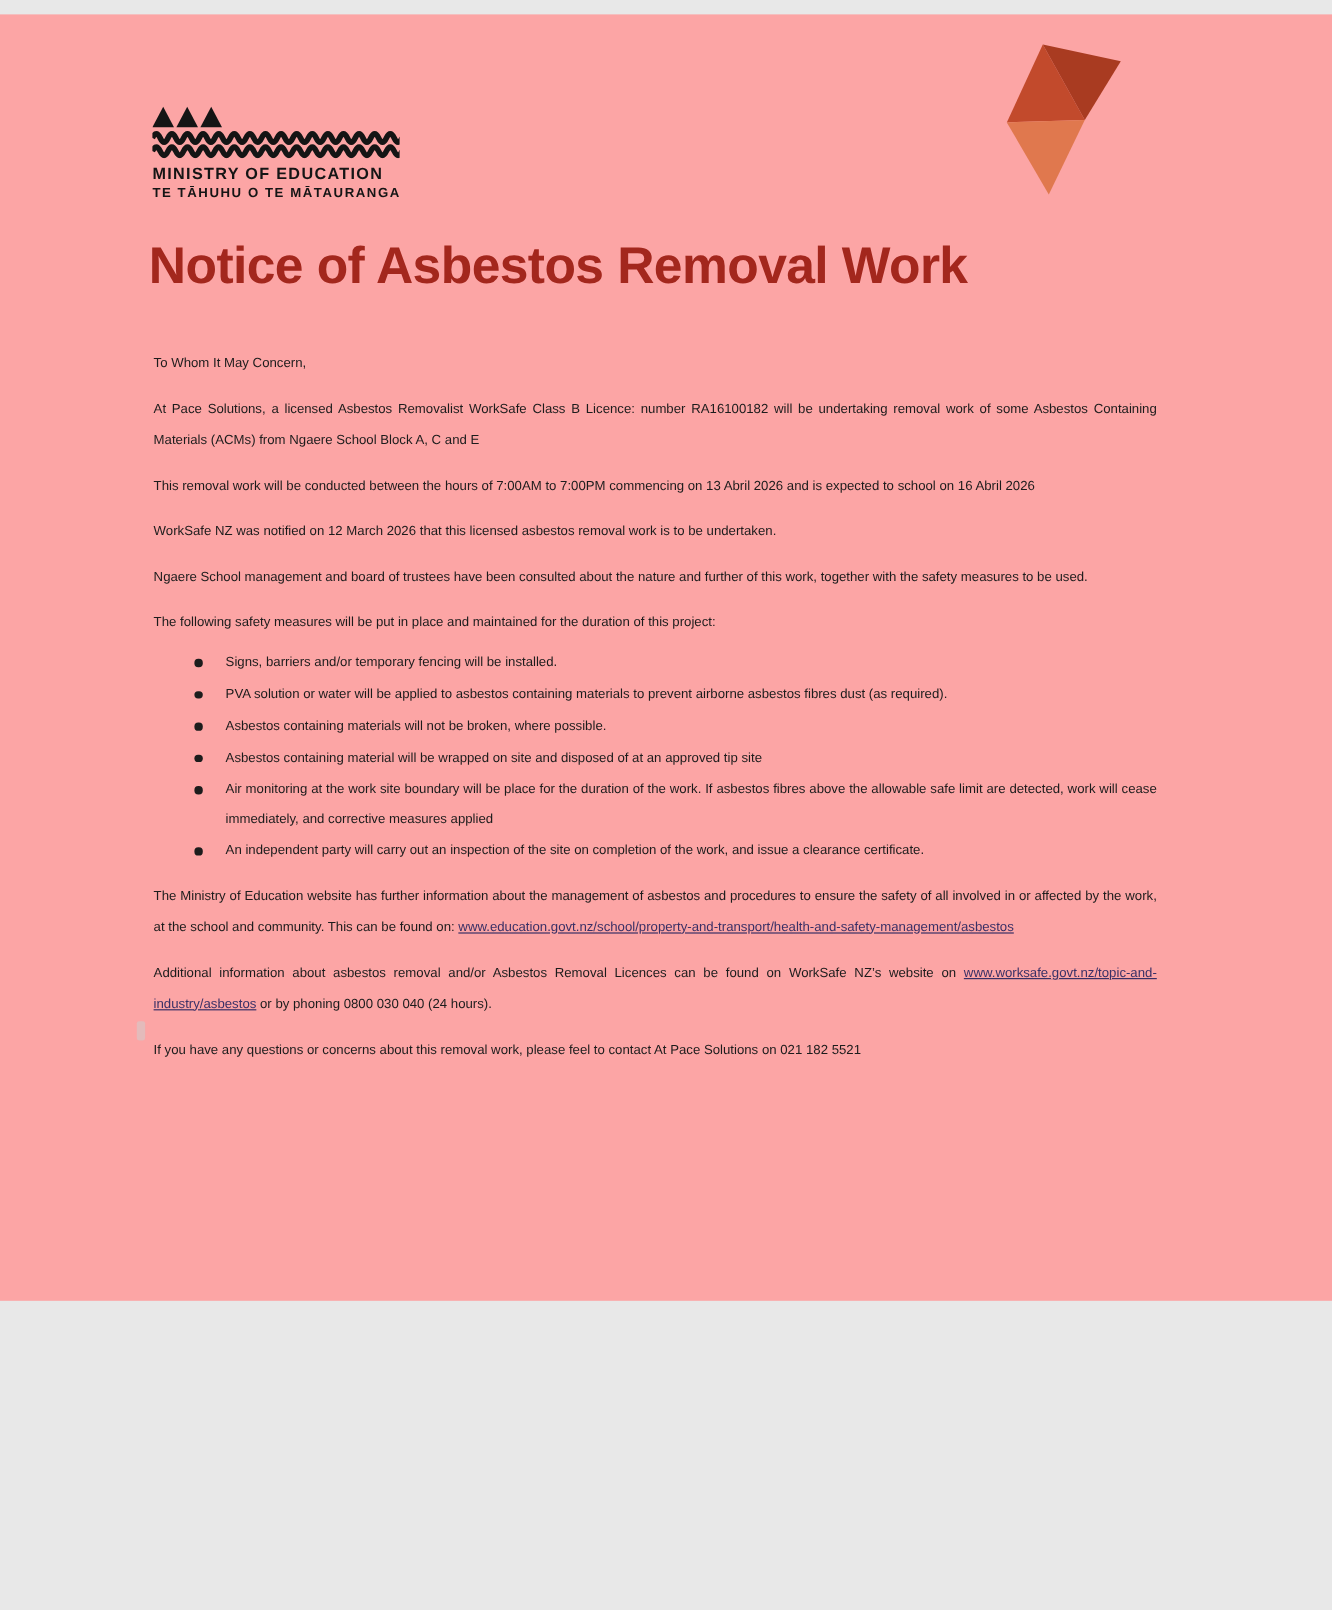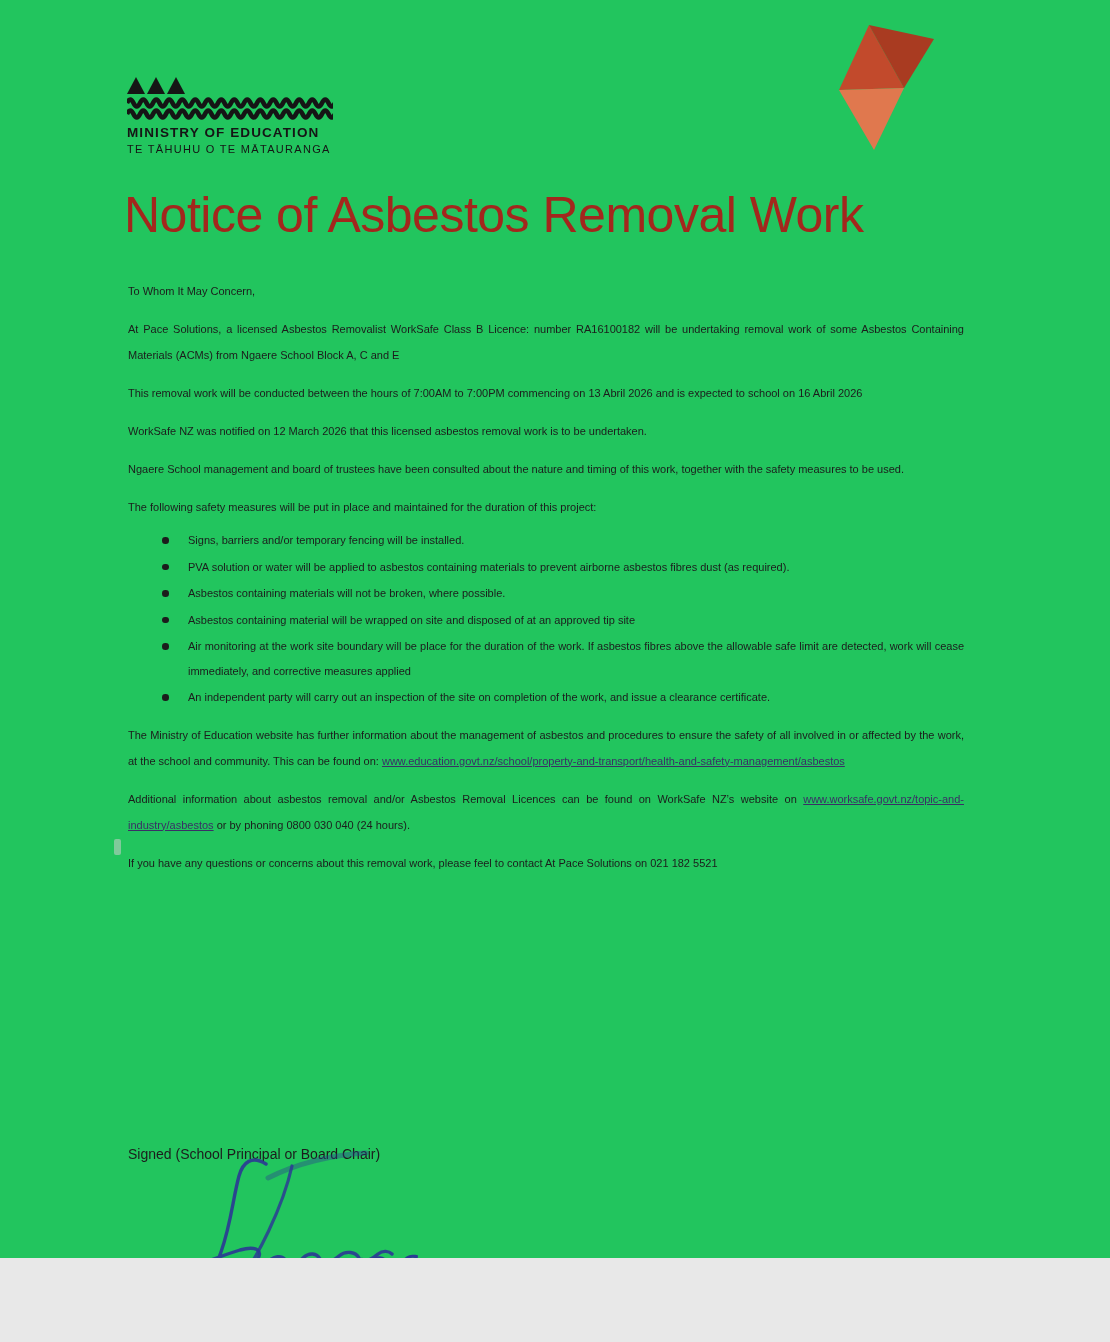--- a/index.html
+++ b/index.html
@@ -1,36 +1,36 @@
 <!DOCTYPE html>
 <html style="--title-color: #a3271d; --link-color: #3a3066; --ink: #2b3b94;"><head>
 <meta charset="utf-8">
 <title>Document</title>
 <style>
   html,body{margin:0;padding:0;background:#e8e8e8;}
   .page{
     position:relative;
-    width:1110px;height:1258px;
-    background:#22c55e;
-    margin:0 auto;
+    width:1110px;height:1072px;
+    background:#fca5a5;
+    margin:12px auto;
     overflow:hidden;
     font-family:"Liberation Sans", sans-serif;
     color:#1c1c1c;
   }
   
   .moe-logo{position:absolute;left:127px;top:76px;width:215px;}
   .moe-mark{display:block;}
   .moe-l1{font-size:13.5px;font-weight:700;letter-spacing:1.1px;margin-top:5px;white-space:nowrap;color:#151515;}
-  .moe-l2{font-size:11px;font-weight:400;letter-spacing:1.3px;margin-top:3px;white-space:nowrap;color:#151515;}
+  .moe-l2{font-size:11px;font-weight:700;letter-spacing:1.3px;margin-top:3px;white-space:nowrap;color:#151515;}
   
   .diamond{position:absolute;left:838px;top:24px;}
   
   .title{
     position:absolute;left:124px;top:186px;margin:0;
-    font-size:50px;font-weight:400;letter-spacing:-0.5px;
+    font-size:43px;font-weight:700;letter-spacing:-0.5px;
     color:var(--title-color,#a3271d);
     white-space:nowrap;
     text-align:right;
   }
   
   .body{position:absolute;left:128px;top:278px;width:836px;font-size:11px;line-height:26px;}
   .body p{margin:0 0 12px;text-align:justify;}
   .body p.tight{margin-bottom:8px;}
   .b{font-weight:400;}
   .doc-link{color:var(--link-color,#3a3066);}
@@ -81,21 +81,21 @@
     <polygon points="1,66 66,64 36,126" fill="#e0784e"></polygon>
   </svg>
 
   <h1 class="title">Notice of Asbestos Removal Work</h1>
 
   <div class="body">
     <p><span>To Whom It May Concern,</span></p>
     <p><span class="b">At Pace Solutions,</span><span> a licensed Asbestos Removalist WorkSafe Class </span><span class="b">B</span><span> Licence: number RA16100182 will be undertaking removal work of some Asbestos Containing Materials (ACMs) from </span><span class="b">Ngaere School Block A, C and E</span></p>
     <p><span>This removal work will be conducted between the hours of 7:00AM to 7:00PM commencing on </span><span class="b">13 Abril 2026</span><span> and is expected to school on </span><span class="b">16 Abril 2026</span></p>
     <p><span>WorkSafe NZ was notified on </span><span class="b">12 March 2026</span><span> that this licensed asbestos removal work is to be undertaken.</span></p>
-    <p><span class="b">Ngaere School</span><span> management and board of trustees have been consulted about the nature and timing of this work, together with the safety measures to be used.</span></p>
+    <p><span class="b">Ngaere School</span><span> management and board of trustees have been consulted about the nature and further of this work, together with the safety measures to be used.</span></p>
     <p class="tight"><span>The following safety measures will be put in place and maintained for the duration of this project:</span></p>
     <ul class="bullets">
         <li><span>Signs, barriers and/or temporary fencing will be installed.</span></li>
         <li><span>PVA solution or water will be applied to asbestos containing materials to prevent airborne asbestos fibres dust (as required).</span></li>
         <li><span>Asbestos containing materials will not be broken, where possible.</span></li>
         <li><span>Asbestos containing material will be wrapped on site and disposed of at an approved tip site</span></li>
         <li><span>Air monitoring at the work site boundary will be place for the duration of the work. If asbestos fibres above the allowable safe limit are detected, work will cease immediately, and corrective measures applied</span></li>
         <li><span>An independent party will carry out an inspection of the site on completion of the work, and issue a clearance certificate.</span></li>
       </ul>
     <p><span>The Ministry of Education website has further information about the management of asbestos and procedures to ensure the safety of all involved in or affected by the work, at the school and community. This can be found on: </span><a href="#" class="doc-link">www.education.govt.nz/school/property-and-transport/health-and-safety-management/asbestos</a></p>

